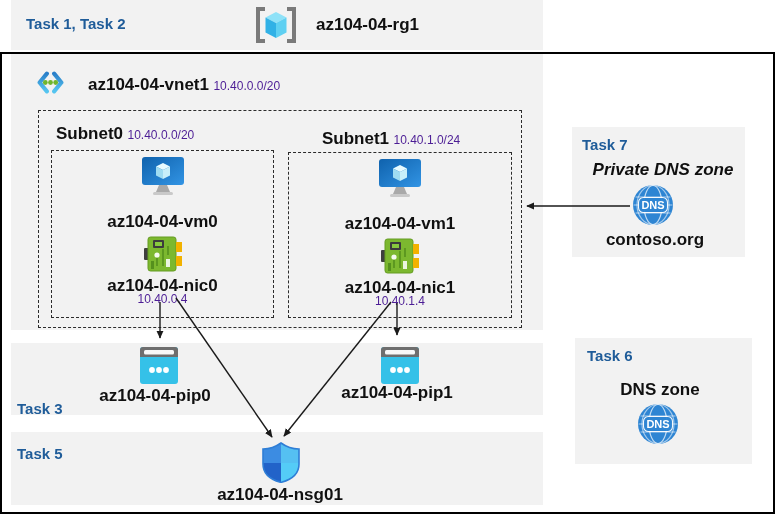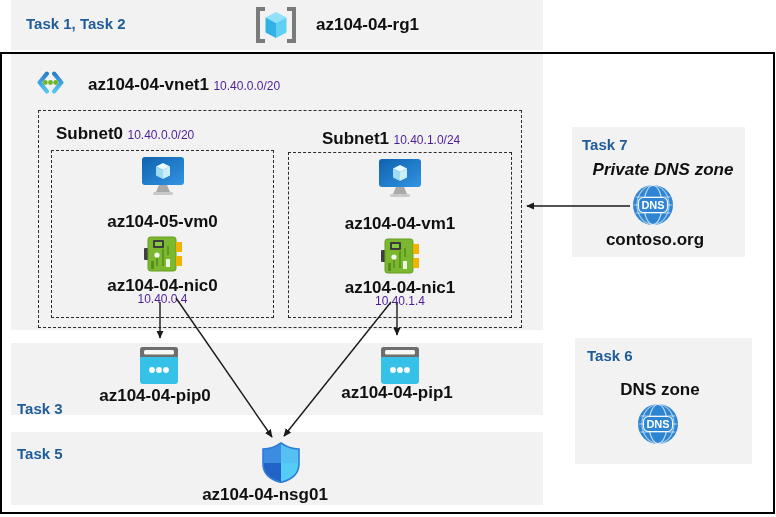--- a/index.html
+++ b/index.html
@@ -79,21 +79,21 @@
                 </linearGradient>
               </defs>
             <rect x="1" y="0" width="42" height="28" rx="3" fill="url(#vmg0)"></rect>
             <polygon points="22,6 29,9.5 22,13 15,9.5" fill="#e8fbff"></polygon>
             <polygon points="15,9.5 22,13 22,22 15,18.5" fill="#9fdcf2"></polygon>
             <polygon points="29,9.5 22,13 22,22 29,18.5" fill="#c8effa"></polygon>
             <polygon points="18,28 26,28 29,35 15,35" fill="#a9a9a9"></polygon>
             <rect x="12" y="35" width="20" height="3" rx="1.5" fill="#c9c9c9"></rect>
           </svg>
         </span>
-        <div class="abs ctr lbl-name" style="top:61px;">az104-05-vm0</div>
+        <div class="abs ctr lbl-name" style="top:61px;">az104-04-vm0</div>
         <span class="abs ctr" style="top:84px;">
           <svg width="38" height="38" viewBox="0 0 38 38">
             <rect x="0" y="13" width="5" height="12" rx="1" fill="#3f3f3f"></rect>
             <rect x="4" y="2" width="28" height="34" rx="2.5" fill="#7cb82f" stroke="#659c22"></rect>
             <rect x="32" y="7" width="6" height="10" fill="#f2b200"></rect>
             <rect x="32" y="21" width="6" height="10" fill="#f2b200"></rect>
             <rect x="9" y="5" width="11" height="8" rx="1" fill="#3c3c3c"></rect>
             <rect x="11" y="7" width="7" height="4" fill="#87c93e"></rect>
             <circle cx="13" cy="20" r="2.6" fill="#ffffff" opacity="0.92"></circle>
             <path d="M13,23 V31 M19,14 V31 M24,11 V20" stroke="#55901d" stroke-width="1.6" fill="none"></path>
@@ -184,21 +184,21 @@
         </defs>
         <g clip-path="url(#shieldclip)">
           <rect x="0" y="0" width="20" height="21" fill="#3c8ce2"></rect>
           <rect x="20" y="0" width="20" height="21" fill="#55c0f2"></rect>
           <rect x="0" y="21" width="20" height="20" fill="#2263c9"></rect>
           <rect x="20" y="21" width="20" height="20" fill="#54ccf7"></rect>
         </g>
         <path d="M20,1 C14.5,5 7.5,7 2,7 V22 C2,32.5 10,37.8 20,40.4 C30,37.8 38,32.5 38,22 V7 C32.5,7 25.5,5 20,1 Z" fill="none" stroke="#2f7ed6" stroke-width="1.6"></path>
       </svg>
     </span>
-    <div class="abs lbl-name" style="left:254px;top:53px;transform:translateX(-50%);">az104-04-nsg01</div>
+    <div class="abs lbl-name" style="left:269px;top:53px;transform:translateX(-50%);">az104-04-nsg01</div>
   </div>
 
   <div class="panel" style="left:572px;top:127px;width:173px;height:130px;">
     <div class="abs lbl-task" style="left:10px;top:9px;">Task 7</div>
     <div class="abs lbl-name" style="left:91px;top:33px;transform:translateX(-50%);font-style:italic;">Private DNS zone</div>
     <span class="abs" style="left:60px;top:57px;">
       <svg width="42" height="42" viewBox="0 0 42 42">
         <circle cx="21" cy="21" r="20" fill="#2e85d3"></circle>
         <ellipse cx="21" cy="21" rx="9" ry="19.5" fill="none" stroke="#ffffff" stroke-width="1.2" opacity="0.7"></ellipse>
         <ellipse cx="21" cy="21" rx="16" ry="19.5" fill="none" stroke="#ffffff" stroke-width="1.2" opacity="0.55"></ellipse>

